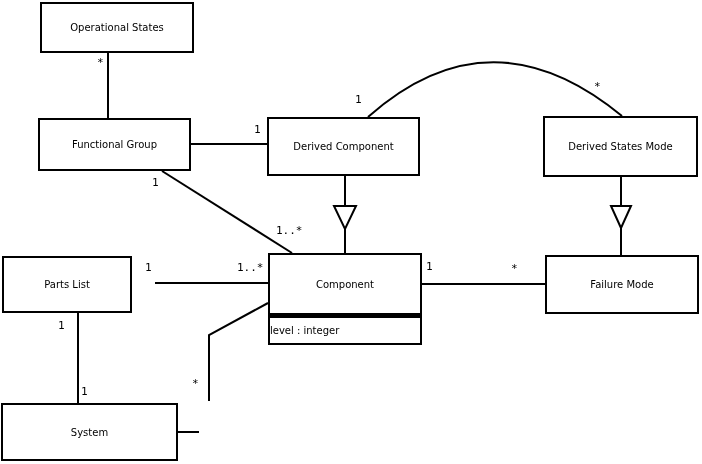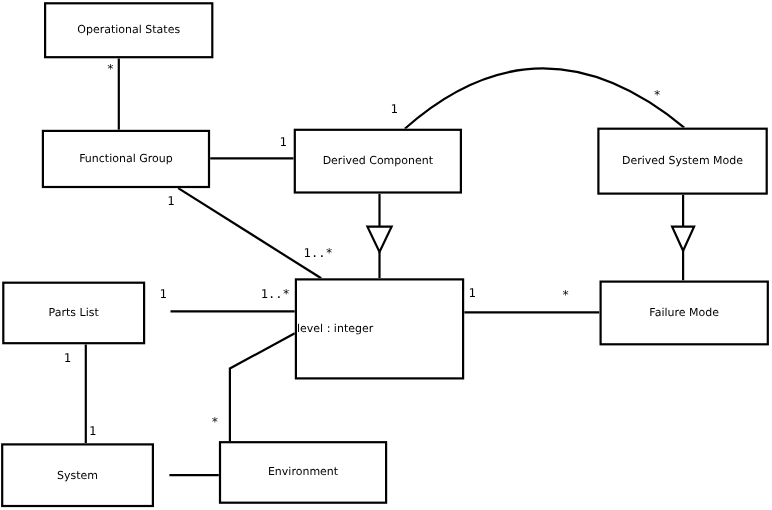--- a/index.html
+++ b/index.html
@@ -18,21 +18,21 @@
     position:absolute;z-index:3;
     font-family:"DejaVu Sans Mono",monospace;font-size:11px;line-height:13px;
     color:#000;white-space:nowrap;
   }
   #n-operational-states{left:40px;top:2px;width:154px;height:51px;}
   #n-functional-group{left:38px;top:118px;width:153px;height:53px;}
   #n-derived-component{left:267px;top:117px;width:153px;height:59px;}
   #n-derived-failure-mode{left:543px;top:116px;width:155px;height:61px;}
   #n-parts-list{left:2px;top:256px;width:130px;height:57px;}
   #n-failure-mode{left:545px;top:255px;width:154px;height:59px;}
-  #n-system{left:1px;top:403px;width:139px;height:58px;}
+  #n-system{left:1px;top:403px;width:177px;height:58px;}
   #n-environment{left:199px;top:401px;width:153px;height:57px;}
   #n-component{
     left:268px;top:253px;width:154px;height:92px;
     flex-direction:column;align-items:stretch;justify-content:flex-start;
   }
   #n-component .name{height:58px;border-bottom:5px solid #000;display:flex;align-items:center;justify-content:center;}
   #n-component .attr{flex:1;display:flex;align-items:center;padding-left:0;}
   #m-op-star{left:97px;top:56px;}
   #m-fgdc-one{left:254px;top:123px;}
   #m-arc-one{left:355px;top:93px;}
@@ -76,44 +76,44 @@
 
   <div class="node" id="n-derived-component">
     <span>Derived Component</span>
   </div>
 
   <div class="node" id="n-functional-group">
     <span>Functional Group</span>
   </div>
 
   <div class="node" id="n-derived-failure-mode">
-    <span>Derived System Mode</span>
+    <span>Derived States Mode</span>
   </div>
 
   <div class="node" id="n-parts-list">
     <span>Parts List</span>
   </div>
 
   <div class="node" id="n-component">
+    <div class="name">
+      <span>Component</span>
+    </div>
     <div class="attr">
       <span>level : integer</span>
     </div>
   </div>
 
   <div class="node" id="n-failure-mode">
     <span>Failure Mode</span>
   </div>
 
   <div class="node" id="n-system">
     <span>System</span>
   </div>
 
-  <div class="node" id="n-environment">
-    <span>Environment</span>
-  </div>
 
   <span class="mult" id="m-op-star">*</span>
   <span class="mult" id="m-fgdc-one">1</span>
   <span class="mult" id="m-arc-one">1</span>
   <span class="mult" id="m-arc-star">*</span>
   <span class="mult" id="m-fgc-one">1</span>
   <span class="mult" id="m-fgc-onestar">1..*</span>
   <span class="mult" id="m-cfm-one">1</span>
   <span class="mult" id="m-cfm-star">*</span>
   <span class="mult" id="m-plc-one">1</span>

